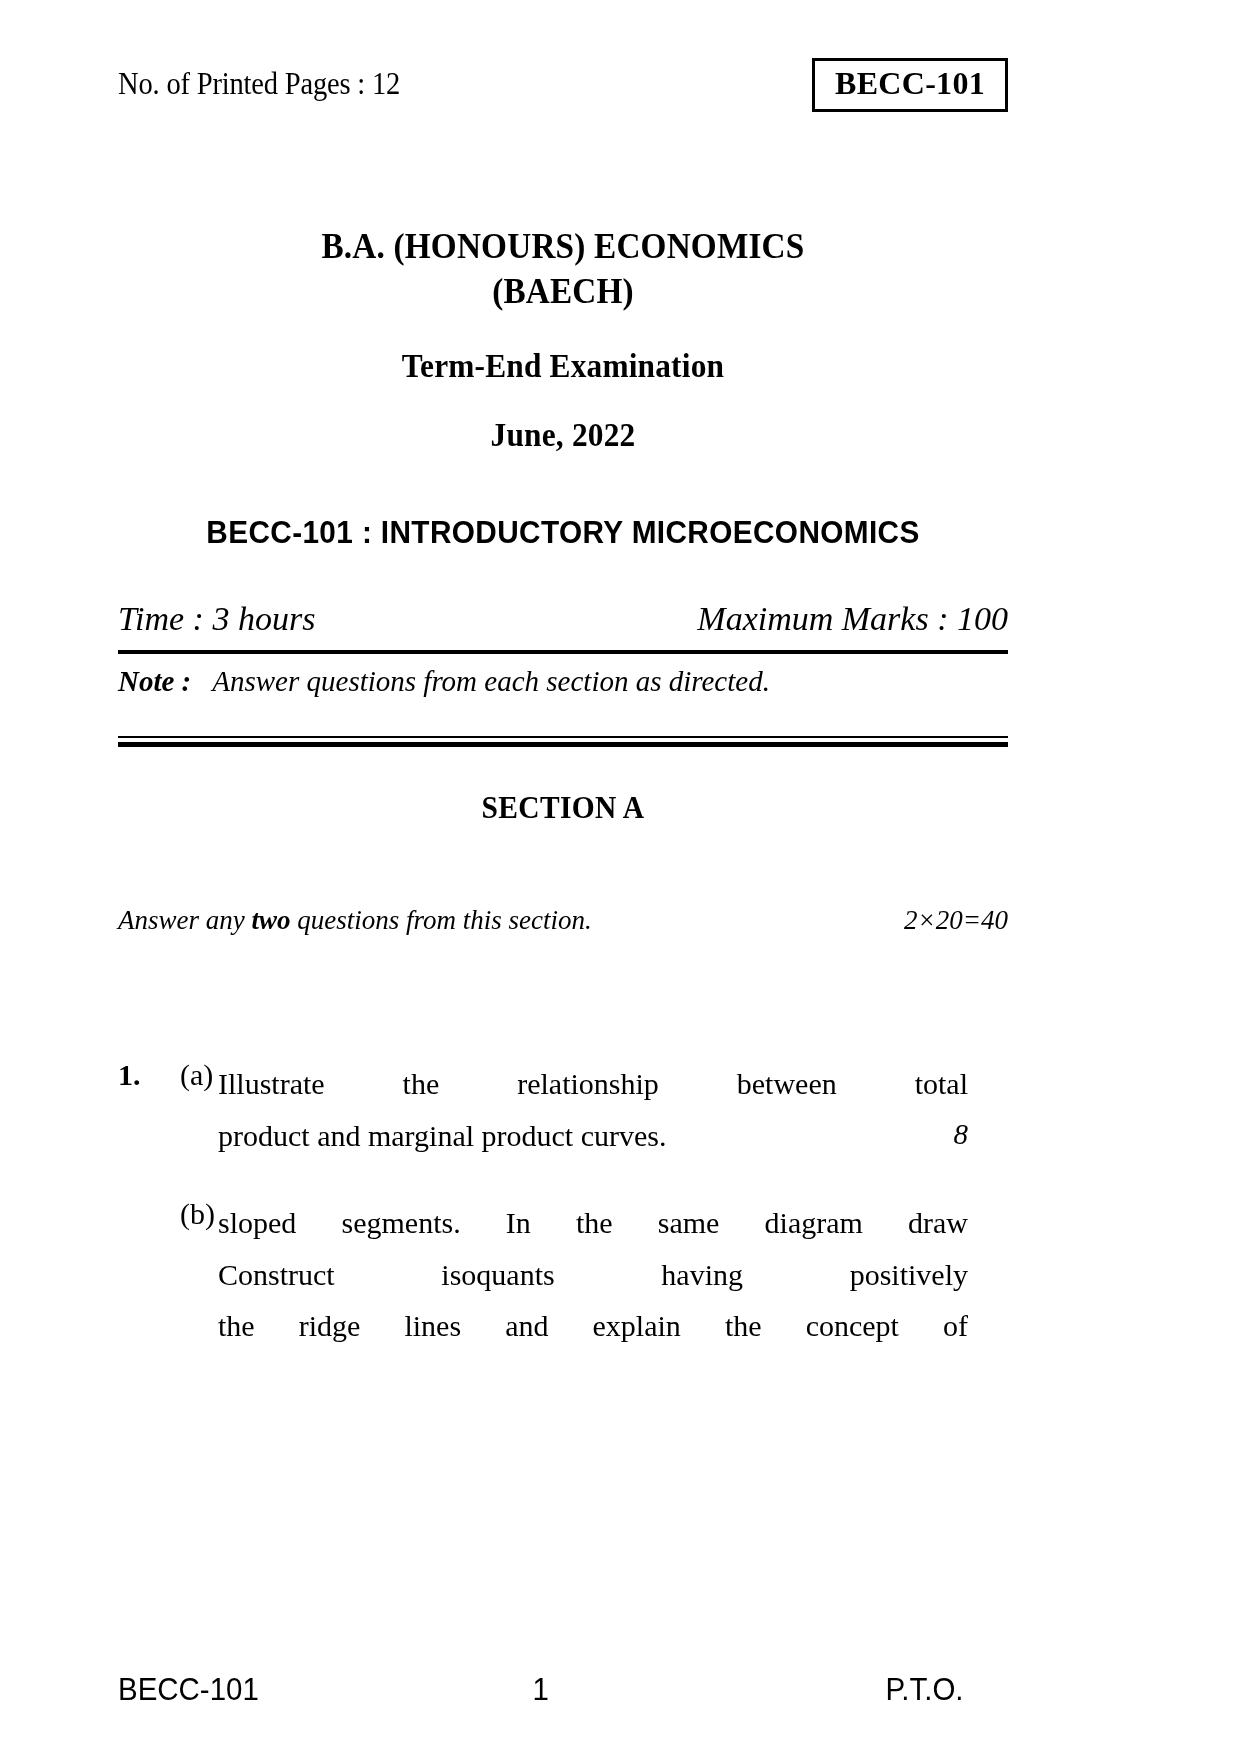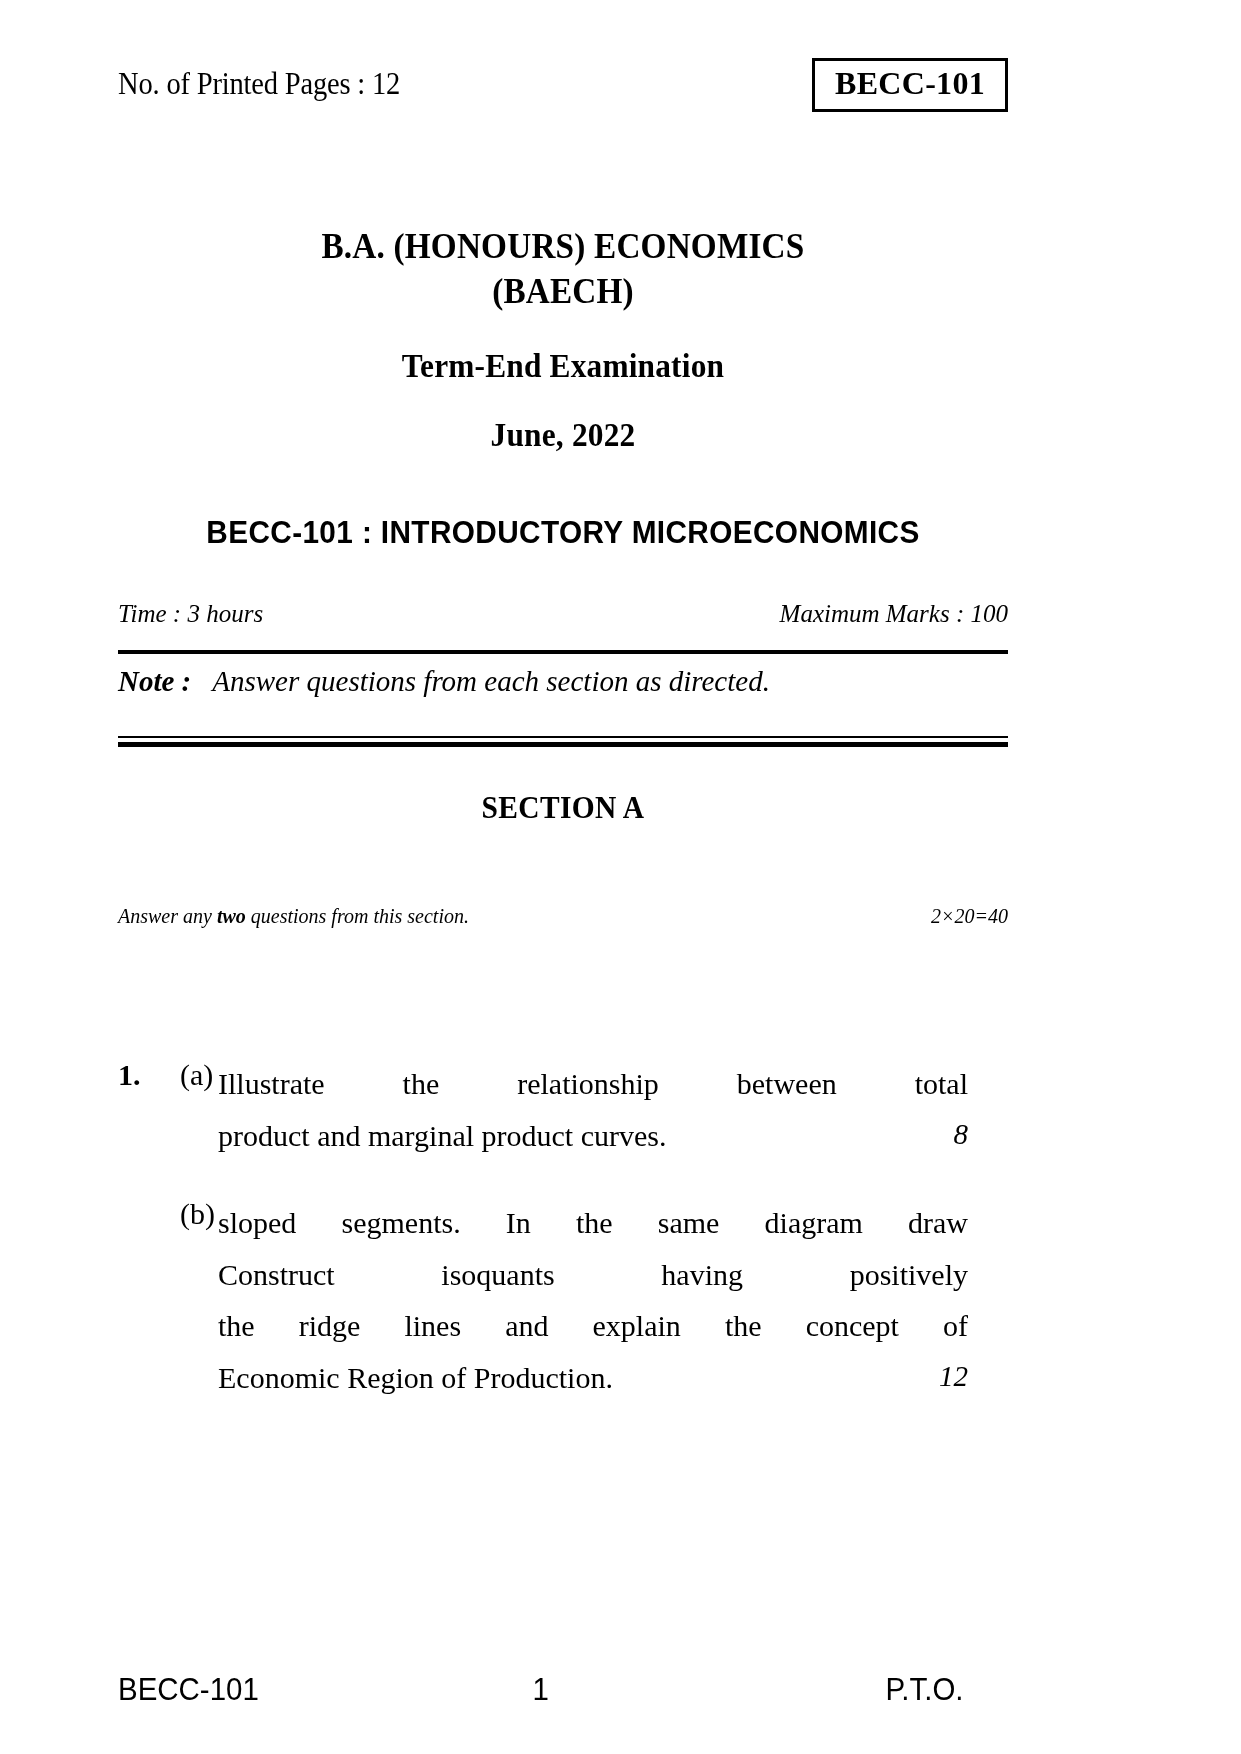--- a/index.html
+++ b/index.html
@@ -106,21 +106,21 @@
     transform: scaleX(0.96);
   }
 
   
   .meta-row {
     position: absolute;
     top: 600px;
     left: 0;
     width: 890px;
     font-style: italic;
-    font-size: 25px;
+    font-size: 34px;
     text-align: right;
   }
   .meta-row .left  { float: left; }
   .meta-row .right { float: right; }
   .clear { clear: both; }
 
   .rule-single {
     position: absolute;
     left: 0;
     top: 650px;
@@ -172,21 +172,21 @@
     font-weight: bold;
     letter-spacing: 0.4px;
     transform: scaleX(0.95);
   }
 
   .section-instr {
     position: absolute;
     top: 905px;
     left: 0;
     width: 890px;
-    font-size: 20px;
+    font-size: 27px;
     font-style: italic;
   }
   .section-instr .instr-text { float: left; }
   .section-instr .instr-text b { font-weight: bold; font-style: italic; }
   .section-instr .instr-marks { float: right; font-weight: normal; }
 
   
   .qlist {
     position: absolute;
     top: 1058px;
@@ -322,24 +322,20 @@
         </div>
       </div>
 
       <div class="qrow spaced">
         <div class="qnum"></div>
         <div class="qpart">(b)</div>
         <div class="qbody">
           <span class="qtext justify-all">sloped segments. In the same diagram draw</span>
           <span class="qtext justify-all">Construct isoquants having positively</span>
           <span class="qtext justify-all">the ridge lines and explain the concept of</span>
-          <span class="lastline">
-            <span class="txt">Economic Region of Production.</span>
-            <span class="marks">12</span>
-          </span>
         </div>
       </div>
 
     </div>
 
   </div>
 
   <div class="footer">
     <span class="f-center">1</span>
     <span class="f-left">BECC-101</span>

